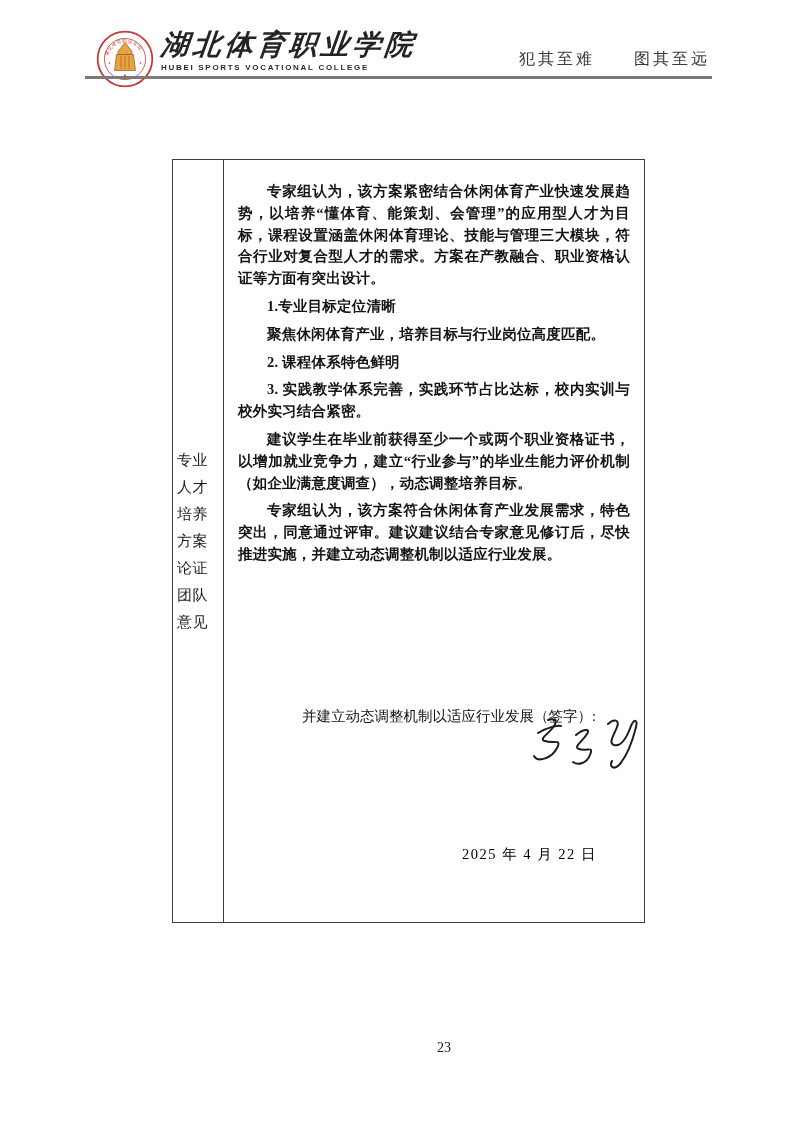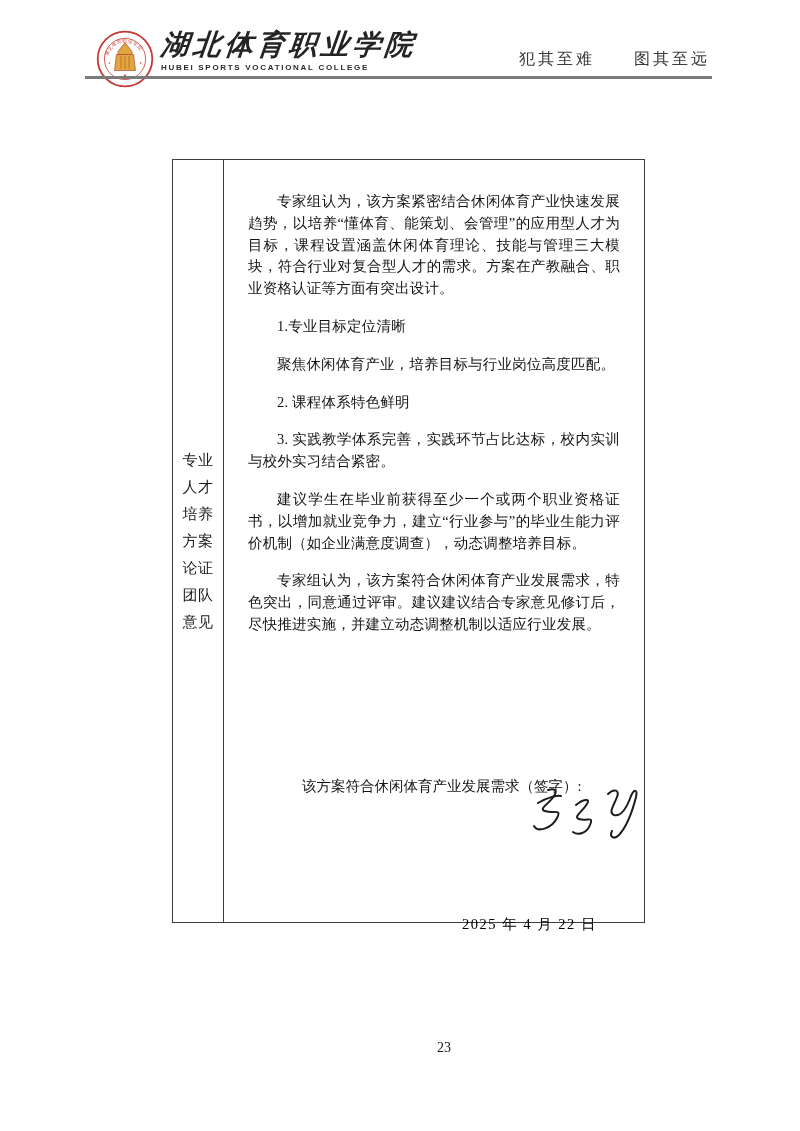--- a/index.html
+++ b/index.html
@@ -46,33 +46,34 @@
     border:1.5px solid #3e3e3e;
     display:flex;
     background:#fff;
   }
   .label-cell {
     width:50px; flex:0 0 50px;
     border-right:1.5px solid #3e3e3e;
     display:flex; align-items:center; justify-content:center;
   }
   .label-text {
-    width:42px; text-align:center;
+    width:42px; 
     font-size:15px; line-height:27px; color:#1c1c1c;
     word-break:break-all; letter-spacing:0.5px;
   }
   .content-cell {
     flex:1 1 auto; position:relative;
     padding:15px 8px 0 8px;
   }
   .content-cell p.body {
-    margin:16px; text-indent:2em;
+    margin:6px; text-indent:2em;
     font-size:14.5px; line-height:21.8px;
     text-align:justify; color:#141414;
     letter-spacing:0.2px;
+    font-weight:bold;
   }
 
   .sig-row {
     position:relative;
     margin-top:139px; padding-left:70px;
     font-size:14.5px; line-height:22px; color:#141414;
   }
   .sig-handwriting { position:absolute; left:296px; top:6px; }
 
   .date-row {
@@ -131,21 +132,21 @@
   <div class="content-cell">
     <p class="body">专家组认为，该方案紧密结合休闲体育产业快速发展趋势，以培养“懂体育、能策划、会管理”的应用型人才为目标，课程设置涵盖休闲体育理论、技能与管理三大模块，符合行业对复合型人才的需求。方案在产教融合、职业资格认证等方面有突出设计。</p>
     <p class="body">1.专业目标定位清晰</p>
     <p class="body">聚焦休闲体育产业，培养目标与行业岗位高度匹配。</p>
     <p class="body">2. 课程体系特色鲜明</p>
     <p class="body">3. 实践教学体系完善，实践环节占比达标，校内实训与校外实习结合紧密。</p>
     <p class="body">建议学生在毕业前获得至少一个或两个职业资格证书，以增加就业竞争力，建立“行业参与”的毕业生能力评价机制（如企业满意度调查），动态调整培养目标。</p>
     <p class="body">专家组认为，该方案符合休闲体育产业发展需求，特色突出，同意通过评审。建议建议结合专家意见修订后，尽快推进实施，并建立动态调整机制以适应行业发展。</p>
 
     <div class="sig-row">
-      <span>该方案符合休闲体育产业发展需求（签字）:</span>
+      <span>并建立动态调整机制以适应行业发展（签字）:</span>
       
       <span class="sig-handwriting">
         <svg width="126" height="62" viewBox="0 0 126 62" aria-hidden="true">
           <g fill="none" stroke="#1c1c1c" stroke-width="2" stroke-linecap="round">
             <path d="M10 22 C 20 16, 30 14, 33 15"></path>
             <path d="M20 9 C 26 7, 30 9, 26 15 C 21 23, 10 28, 17 30 C 26 33, 34 27, 29 37 C 24 47, 10 52, 6 45"></path>
             <path d="M48 24 C 55 18, 63 17, 59 23 C 54 31, 45 36, 51 38 C 59 41, 66 34, 62 44 C 59 52, 50 55, 45 51"></path>
             <path d="M80 13 C 86 7, 92 9, 89 16 C 86 24, 80 32, 86 34 C 93 36, 99 26, 103 15 C 106 8, 110 8, 108 16 C 105 28, 100 44, 91 54 C 86 59, 81 56, 84 50"></path>
           </g>
         </svg>

